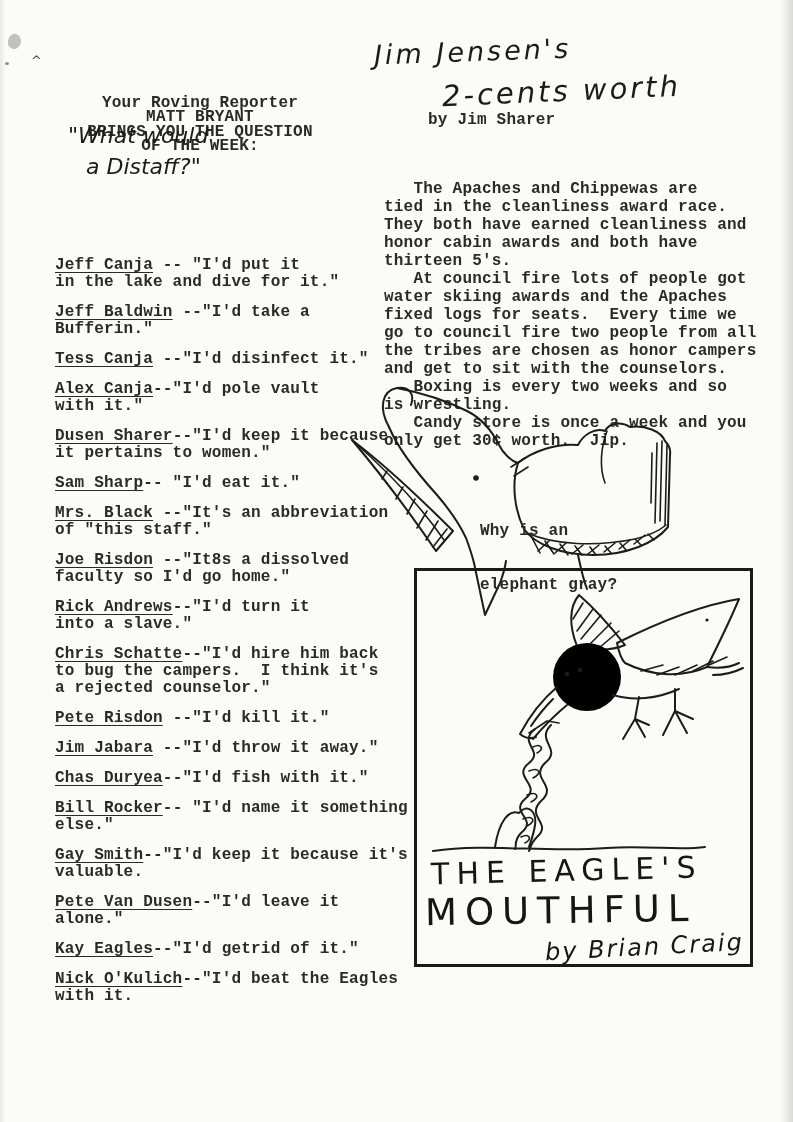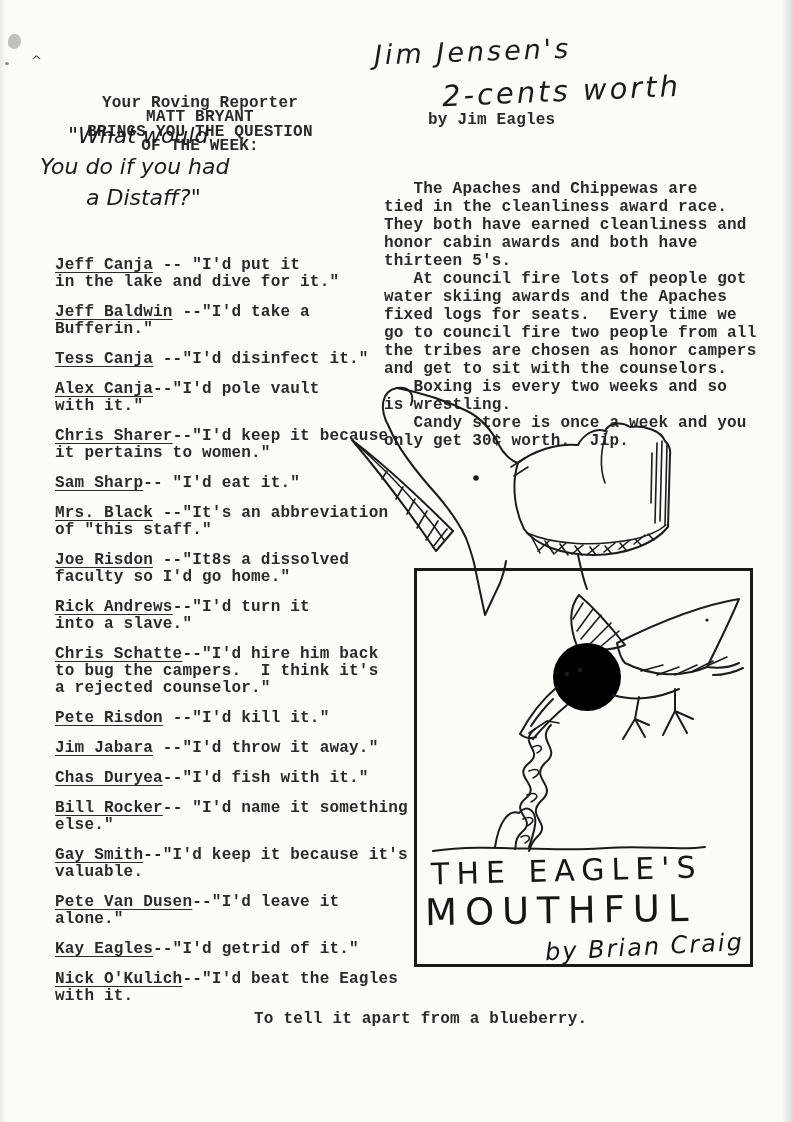--- a/index.html
+++ b/index.html
@@ -72,43 +72,42 @@
   <div class="abs smudge"></div>
   <div class="abs caret-mark">^</div>
   <div class="abs dot-mark"></div>
 
   <div class="abs typed rr-header">
     
   <div>Your Roving Reporter</div><div>MATT BRYANT</div><div>BRINGS YOU THE QUESTION</div><div>OF THE WEEK:</div></div>
 
   <div class="abs hand question">
     <div class="q1">"What would</div>
-    <div class="q2">You do if you had</div>
     <div class="q3">a Distaff?"</div>
   </div>
 
   <div class="abs typed quotes">
     
   <div class="quote"><span class="qname">Jeff Canja</span><span> -- "I'd put it
 in the lake and dive for it."</span></div><div class="quote"><span class="qname">Jeff Baldwin</span><span> --"I'd take a
 Bufferin."</span></div><div class="quote"><span class="qname">Tess Canja</span><span> --"I'd disinfect it."</span></div><div class="quote"><span class="qname">Alex Canja</span><span>--"I'd pole vault
-with it."</span></div><div class="quote"><span class="qname">Chris Sharer</span><span>--"I'd keep it because
+with it."</span></div><div class="quote"><span class="qname">Dusen Sharer</span><span>--"I'd keep it because
 it pertains to women."</span></div><div class="quote"><span class="qname">Sam Sharp</span><span>-- "I'd eat it."</span></div><div class="quote"><span class="qname">Mrs. Black</span><span> --"It's an abbreviation
 of "this staff."</span></div><div class="quote"><span class="qname">Joe Risdon</span><span> --"It8s a dissolved
 faculty so I'd go home."</span></div><div class="quote"><span class="qname">Rick Andrews</span><span>--"I'd turn it
 into a slave."</span></div><div class="quote"><span class="qname">Chris Schatte</span><span>--"I'd hire him back
 to bug the campers.  I think it's
 a rejected counselor."</span></div><div class="quote"><span class="qname">Pete Risdon</span><span> --"I'd kill it."</span></div><div class="quote"><span class="qname">Jim Jabara</span><span> --"I'd throw it away."</span></div><div class="quote"><span class="qname">Chas Duryea</span><span>--"I'd fish with it."</span></div><div class="quote"><span class="qname">Bill Rocker</span><span>-- "I'd name it something
 else."</span></div><div class="quote"><span class="qname">Gay Smith</span><span>--"I'd keep it because it's
 valuable.</span></div><div class="quote"><span class="qname">Pete Van Dusen</span><span>--"I'd leave it alone."</span></div><div class="quote"><span class="qname">Kay Eagles</span><span>--"I'd getrid of it."</span></div><div class="quote"><span class="qname">Nick O'Kulich</span><span>--"I'd beat the Eagles
 with it.</span></div></div>
 
   <div class="abs hand jtitle1">Jim Jensen's</div>
   <div class="abs hand jtitle2">2-cents worth</div>
-  <div class="abs typed jbyline">by Jim Eagles</div>
+  <div class="abs typed jbyline">by Jim Sharer</div>
   <div class="abs typed article">
     
   <p>   The Apaches and Chippewas are
 tied in the cleanliness award race.
 They both have earned cleanliness and
 honor cabin awards and both have
 thirteen 5's.</p><p>   At council fire lots of people got
 water skiing awards and the Apaches
 fixed logs for seats.  Every time we
 go to council fire two people from all
@@ -177,18 +176,21 @@
     <path d="M183,80 C198,68 222,60 243,62 C248,52 260,44 270,48 C274,40 286,38 295,44 C310,42 326,48 330,58 C334,62 336,66 335,72 L333,144 C320,160 292,172 258,172 C228,172 200,162 189,146 C180,128 176,102 183,80"></path>
     <path class="thin" d="M272,48 C266,64 264,84 270,100"></path>
 
     <path class="thin" d="M322,60 L320,140 M327,58 L325,138 M332,62 L330,142 M317,70 L316,120"></path>
 
     <path class="thin" d="M192,150 C220,162 260,164 300,156 C312,153 324,148 331,142"></path>
     <path class="thin" d="M196,153 L205,170 M210,158 L219,171 M225,161 L233,172 M240,163 L247,172 M255,164 L261,172 M270,163 L276,170 M285,160 L291,167 M300,156 L306,162 M313,151 L319,157"></path>
     <path class="thin" d="M203,168 L214,158 M220,170 L231,160 M237,171 L248,162 M253,171 L264,162 M269,169 L280,160 M284,166 L295,157 M299,161 L310,152"></path>
   </svg>
 
+  <div class="abs typed joke-text">
+    <div>Why is an</div>
+    <div>elephant gray?</div>
+  </div>
 
   <div class="abs typed answer">
-    <div>To tell it apart from a blueberry.</div>
   </div>
 
 </div>
 
 </body></html>

